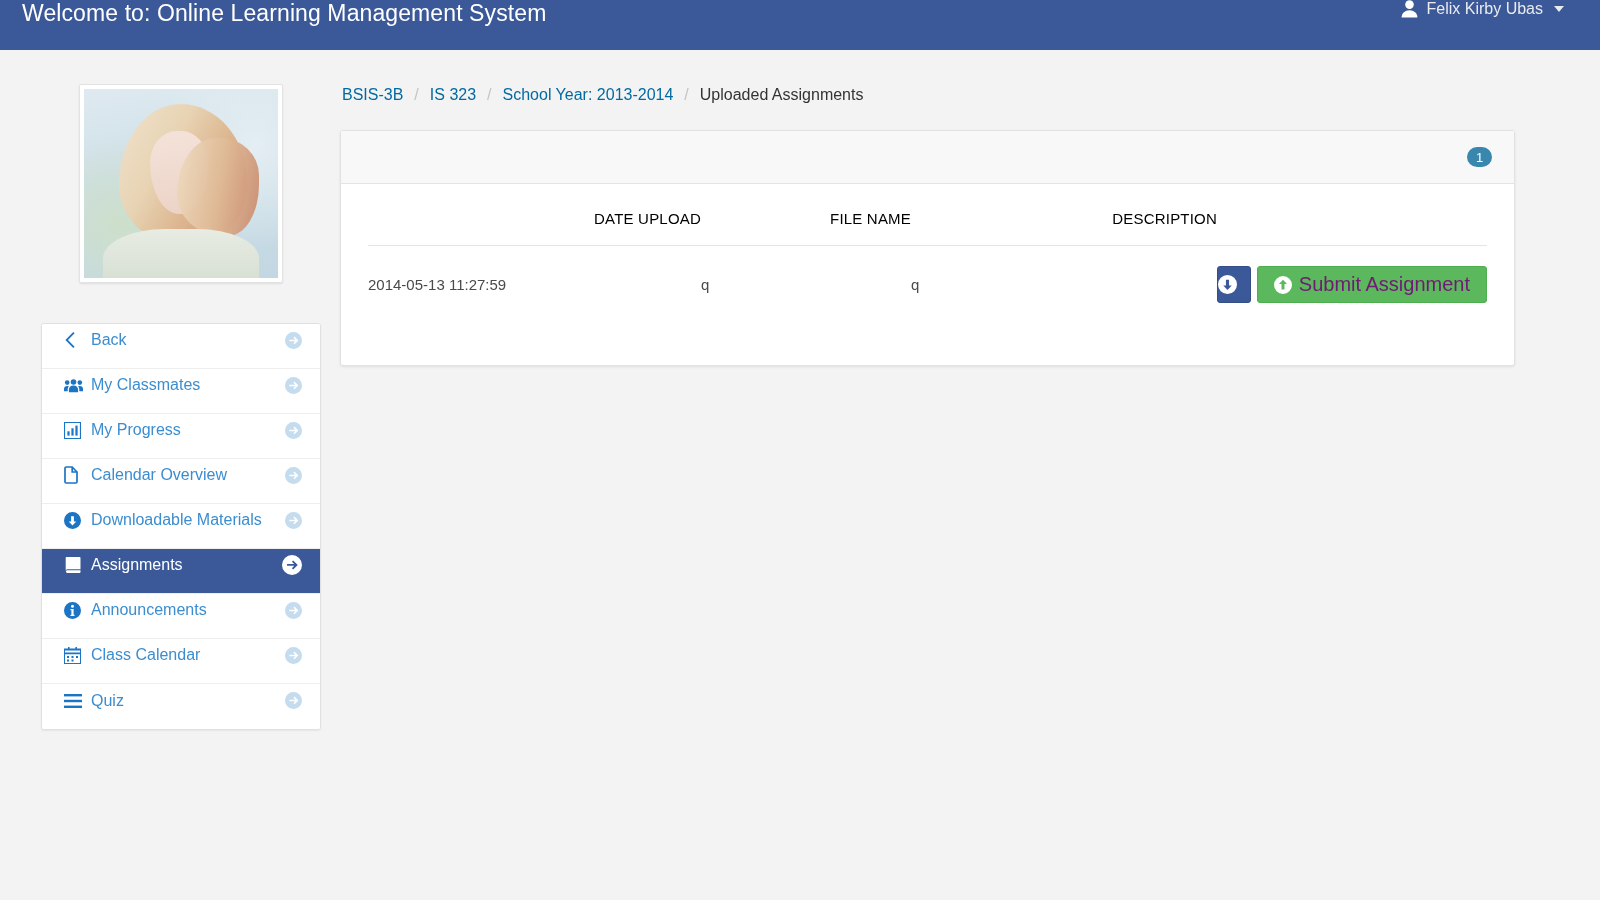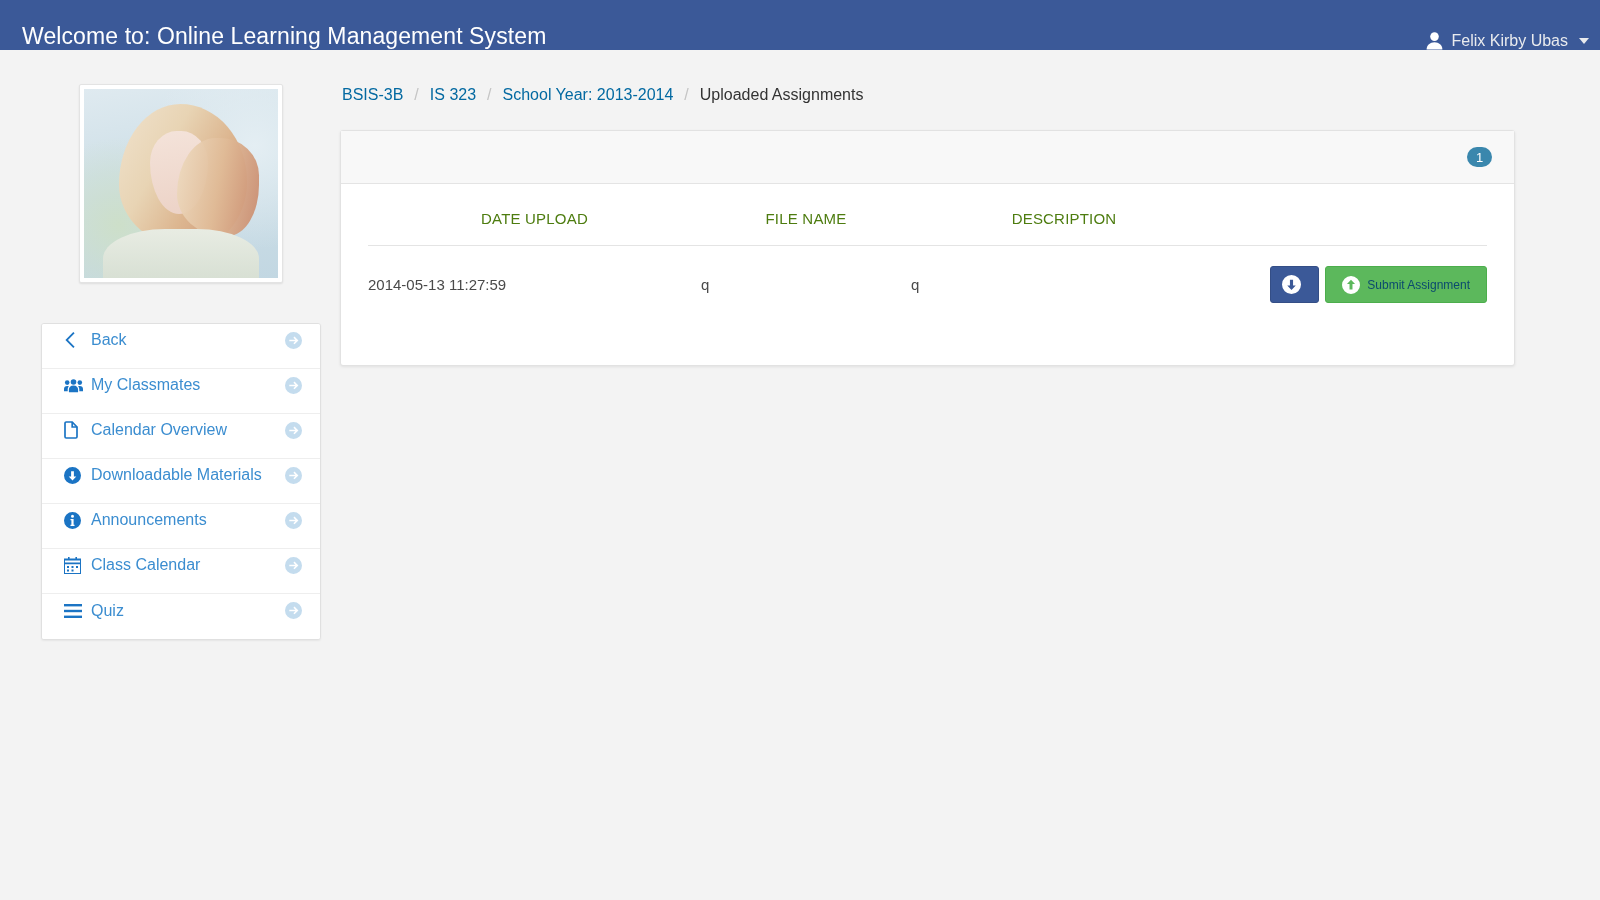--- a/index.html
+++ b/index.html
@@ -10,23 +10,23 @@
     background: #f3f3f3;
     font-family: "Liberation Sans", sans-serif;
     -webkit-font-smoothing: antialiased;
   }
 
   
   .navbar {
     height: 50px;
     background: #3b5998;
     display: flex;
-    align-items: flex-end;
+    align-items: flex-start;
     justify-content: space-between;
-    padding: 0 11px 0 22px;
+    padding: 0 36px 0 22px;
     position: relative;
   }
   .navbar-title {
     color: #ffffff;
     font-size: 23px;
     font-weight: 400;
     letter-spacing: 0.1px;
     white-space: nowrap;
   }
   .navbar-user {
@@ -216,24 +216,24 @@
     padding: 0 7px;
   }
   .panel-body { padding: 22px 27px 42px 27px; }
 
   table.assignments {
     width: 100%;
     border-collapse: collapse;
     table-layout: fixed;
   }
   table.assignments th {
-    text-align: center;
+    text-align: right;
     font-size: 15px;
     font-weight: 400;
-    color: #4d7c0f;
+    color: #000000;
     letter-spacing: 0.2px;
     padding: 4px 0 18px 0;
     border-bottom: 1px solid #e4e4e4;
   }
   table.assignments td {
     font-size: 15px;
     color: #4a4a4a;
     padding: 20px 0;
     vertical-align: middle;
   }
@@ -244,26 +244,26 @@
 
   .row-actions {
     display: flex;
     align-items: center;
     justify-content: flex-end;
     gap: 6px;
   }
   .btn {
     display: inline-flex;
     align-items: center;
-    justify-content: center;
+    justify-content: flex-start;
     gap: 7px;
     height: 37px;
     border-radius: 3px;
-    font-size: 12px;
-    color: #0c4a6e;
+    font-size: 20px;
+    color: #701a75;
     cursor: pointer;
     border: 1px solid transparent;
     white-space: nowrap;
   }
   .btn-download {
     background: #3b5998;
     border-color: #344e86;
     width: 49px;
   }
   .btn-submit {
@@ -341,20 +341,36 @@
           </svg>
         </span>
         <span class="mi-label">My Classmates</span>
         <span class="mi-arrow">
           <svg width="17" height="17" viewBox="0 0 17 17" fill="currentColor">
             <path d="M8.5 0a8.5 8.5 0 100 17 8.5 8.5 0 000-17zm1 12.3l-1.1-1.1 2-2H4.3V7.7h6.1l-2-2L9.5 4.6 13.4 8.5z"></path>
           </svg>
         </span>
       </div>
 
+      <div class="menu-item">
+        <span class="mi-icon">
+          <svg width="17" height="17" viewBox="0 0 17 17" fill="currentColor">
+            <path d="M0 0h17v17H0z" fill="none" stroke="currentColor" stroke-width="2.2"></path>
+            <rect x="3.4" y="9.3" width="2.2" height="4.3"></rect>
+            <rect x="7.4" y="6.3" width="2.2" height="7.3"></rect>
+            <rect x="11.4" y="3.6" width="2.2" height="10"></rect>
+          </svg>
+        </span>
+        <span class="mi-label">My Progress</span>
+        <span class="mi-arrow">
+          <svg width="17" height="17" viewBox="0 0 17 17" fill="currentColor">
+            <path d="M8.5 0a8.5 8.5 0 100 17 8.5 8.5 0 000-17zm1 12.3l-1.1-1.1 2-2H4.3V7.7h6.1l-2-2L9.5 4.6 13.4 8.5z"></path>
+          </svg>
+        </span>
+      </div>
 
       <div class="menu-item">
         <span class="mi-icon">
           <svg width="14" height="18" viewBox="0 0 14 18" fill="none" stroke="currentColor" stroke-width="1.7">
             <path d="M8.2 1H2.2A1.2 1.2 0 001 2.2v13.6A1.2 1.2 0 002.2 17h9.6a1.2 1.2 0 001.2-1.2V6z"></path>
             <path d="M8.2 1v5h5"></path>
           </svg>
         </span>
         <span class="mi-label">Calendar Overview</span>
         <span class="mi-arrow">
@@ -371,20 +387,34 @@
           </svg>
         </span>
         <span class="mi-label">Downloadable Materials</span>
         <span class="mi-arrow">
           <svg width="17" height="17" viewBox="0 0 17 17" fill="currentColor">
             <path d="M8.5 0a8.5 8.5 0 100 17 8.5 8.5 0 000-17zm1 12.3l-1.1-1.1 2-2H4.3V7.7h6.1l-2-2L9.5 4.6 13.4 8.5z"></path>
           </svg>
         </span>
       </div>
 
+      <div class="menu-item active">
+        <span class="mi-icon">
+          <svg width="18" height="16" viewBox="0 0 18 16" fill="currentColor">
+            <path d="M2.4 0h13.2a.9.9 0 01.9.9v11.3H3.3a1.6 1.6 0 00-1.6 1.6V.9A.9.9 0 012.4 0z"></path>
+            <path d="M3.3 13.2h13.2v1.9a.9.9 0 01-.9.9H3.3a1.4 1.4 0 010-2.8z"></path>
+          </svg>
+        </span>
+        <span class="mi-label">Assignments</span>
+        <span class="mi-arrow">
+          <svg width="20" height="20" viewBox="0 0 17 17" fill="currentColor">
+            <path d="M8.5 0a8.5 8.5 0 100 17 8.5 8.5 0 000-17zm1 12.3l-1.1-1.1 2-2H4.3V7.7h6.1l-2-2L9.5 4.6 13.4 8.5z"></path>
+          </svg>
+        </span>
+      </div>
 
       <div class="menu-item">
         <span class="mi-icon">
           <svg width="17" height="17" viewBox="0 0 17 17" fill="currentColor">
             <path d="M8.5 0a8.5 8.5 0 100 17 8.5 8.5 0 000-17zm0 2.8a1.5 1.5 0 110 3 1.5 1.5 0 010-3zm2 11.1h-4v-1.2h.9V8.3h-.9V7.1h3.1v5.6h.9z"></path>
           </svg>
         </span>
         <span class="mi-label">Announcements</span>
         <span class="mi-arrow">
           <svg width="17" height="17" viewBox="0 0 17 17" fill="currentColor">

